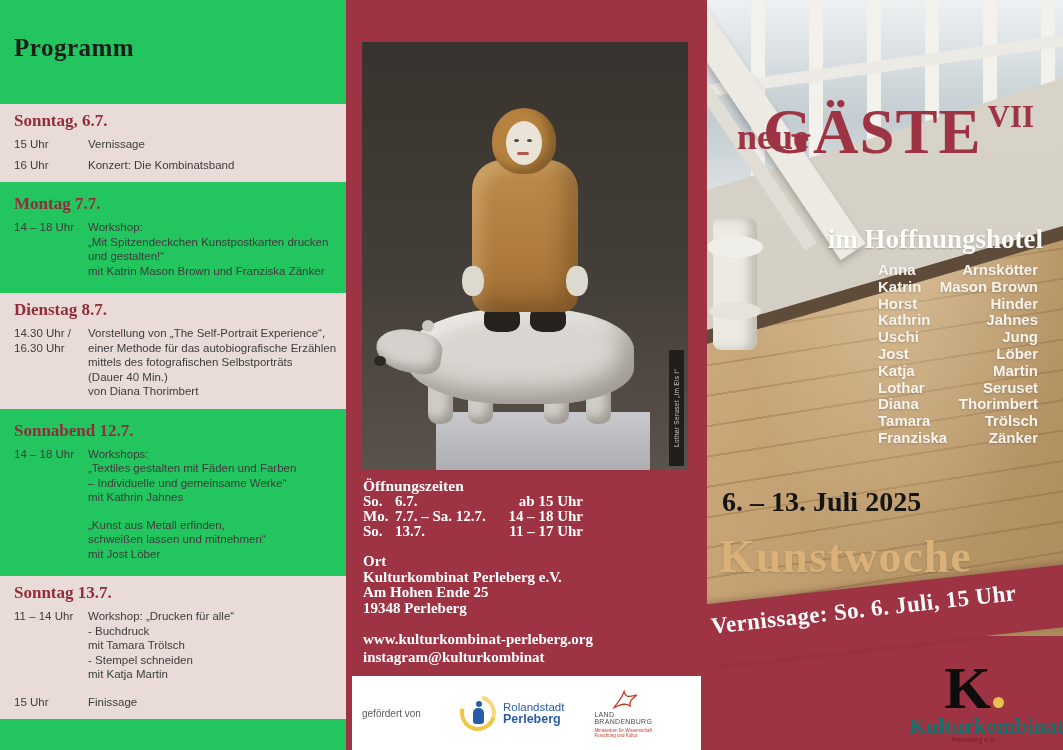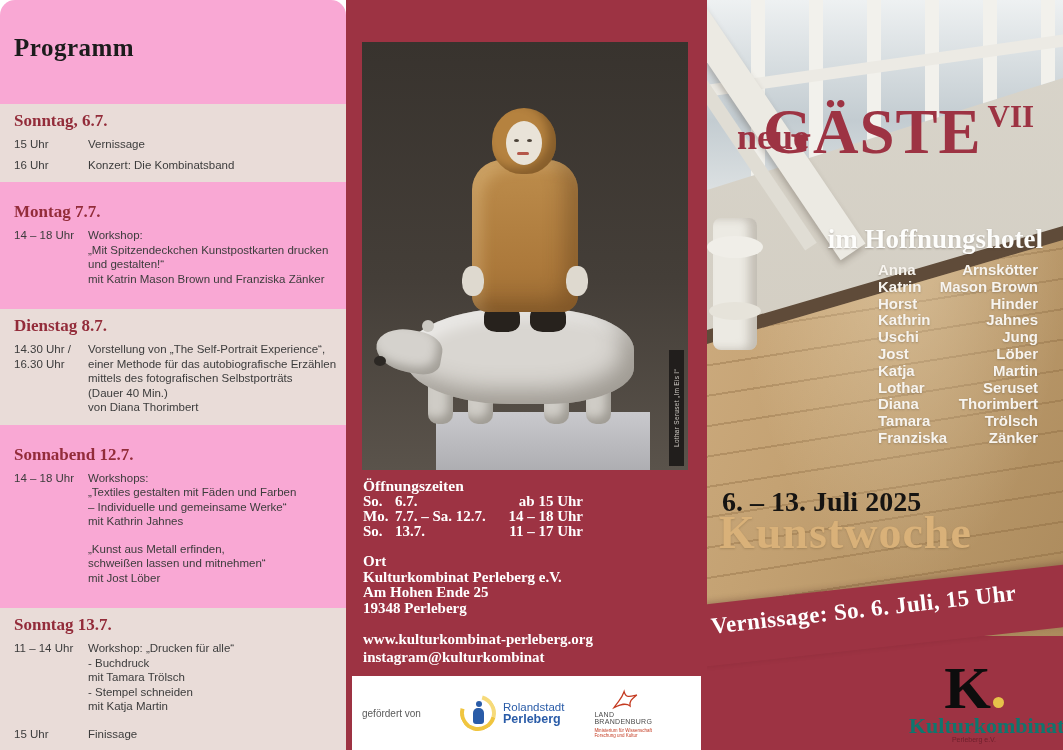--- a/index.html
+++ b/index.html
@@ -1,24 +1,24 @@
 <!DOCTYPE html>
 <html><head>
 <meta charset="utf-8">
 <style>
   html,body{margin:0;padding:0;background:#ffffff;}
   .page{position:relative;width:1063px;height:750px;overflow:hidden;background:#ffffff;
         font-family:"Liberation Sans",sans-serif;}
 
   
-  .panel-left{position:absolute;left:0;top:0;width:346px;height:750px;background:#f9a8d4;border-radius:15px;}
+  .panel-left{position:absolute;left:0;top:0;width:346px;height:750px;background:#22c55e;}
   .program-title{margin:0;position:absolute;left:14px;top:34px;
         font-family:"Liberation Serif",serif;font-weight:bold;font-size:25px;color:#1c1c1c;letter-spacing:.5px;}
   .program-sections{position:absolute;left:0;top:104px;width:346px;}
-  .psection{padding:7px 6px 10px 14px;margin:0 0 13px 0;}
+  .psection{padding:7px 6px 10px 14px;margin:0 0 5px 0;}
   .psection.highlight{background:#e9dcd8;}
   .psection h2{margin:0 0 5px 0;font-family:"Liberation Serif",serif;font-weight:bold;
         font-size:17px;color:#932c3a;}
   .prow{display:flex;margin-top:6px;}
   .prow.gap{margin-top:13px;}
   .ptime{width:74px;flex:0 0 74px;font-size:11.5px;color:#3c3c3c;line-height:14.5px;}
   .pdesc{flex:1;font-size:11.5px;color:#3c3c3c;line-height:14.5px;}
   .pnotes{position:absolute;left:14px;top:687px;font-size:11.5px;color:#3c3c3c;line-height:15.5px;}
 
   
@@ -122,21 +122,21 @@
   .t-gaeste{font-family:"Liberation Serif",serif;font-weight:bold;font-size:63px;color:#9d3343;letter-spacing:1px;margin-top:29px;}
   .t-vii{font-family:"Liberation Serif",serif;font-weight:bold;font-size:31px;color:#9d3343;
         position:relative;top:-26px;margin-left:6px;}
   .t-sub{position:absolute;right:20px;top:184px;font-family:"Liberation Serif",serif;
         font-weight:bold;font-size:27px;color:#fdfdfb;text-shadow:0 1px 2px rgba(80,70,60,.35);margin-top:40px;}
   .artists{position:absolute;left:171px;top:262px;width:160px;}
   .artist-row{display:flex;justify-content:space-between;color:#f7f4ef;font-size:15px;
         font-weight:bold;line-height:16.8px;text-shadow:0 1px 2px rgba(90,75,55,.35);}
   .t-dates{position:absolute;left:15px;top:486px;font-family:"Liberation Serif",serif;
         font-weight:bold;font-size:28px;color:#161412;}
-  .t-event{position:absolute;left:12px;top:506px;font-family:"Liberation Serif",serif;
+  .t-event{position:absolute;left:12px;top:530px;font-family:"Liberation Serif",serif;
         font-weight:bold;font-size:46px;color:#d9b179;letter-spacing:1px;text-shadow:0 1px 2px rgba(90,70,40,.25);}
   .kk-logo{position:absolute;right:24px;bottom:6px;width:130px;text-align:center;}
   .kk-k{font-family:"Liberation Serif",serif;font-weight:bold;font-size:60px;color:#0d0d0d;line-height:56px;}
   .kk-dot{display:inline-block;width:11px;height:11px;border-radius:50%;background:#e6c24a;margin-left:2px;}
   .kk-name{font-family:"Liberation Serif",serif;font-weight:bold;font-size:22px;color:#0f766e;line-height:20px;}
   .kk-sub{font-size:7px;color:#6e1f2b;line-height:8px;}
 </style>
 </head>
 <body>
 

